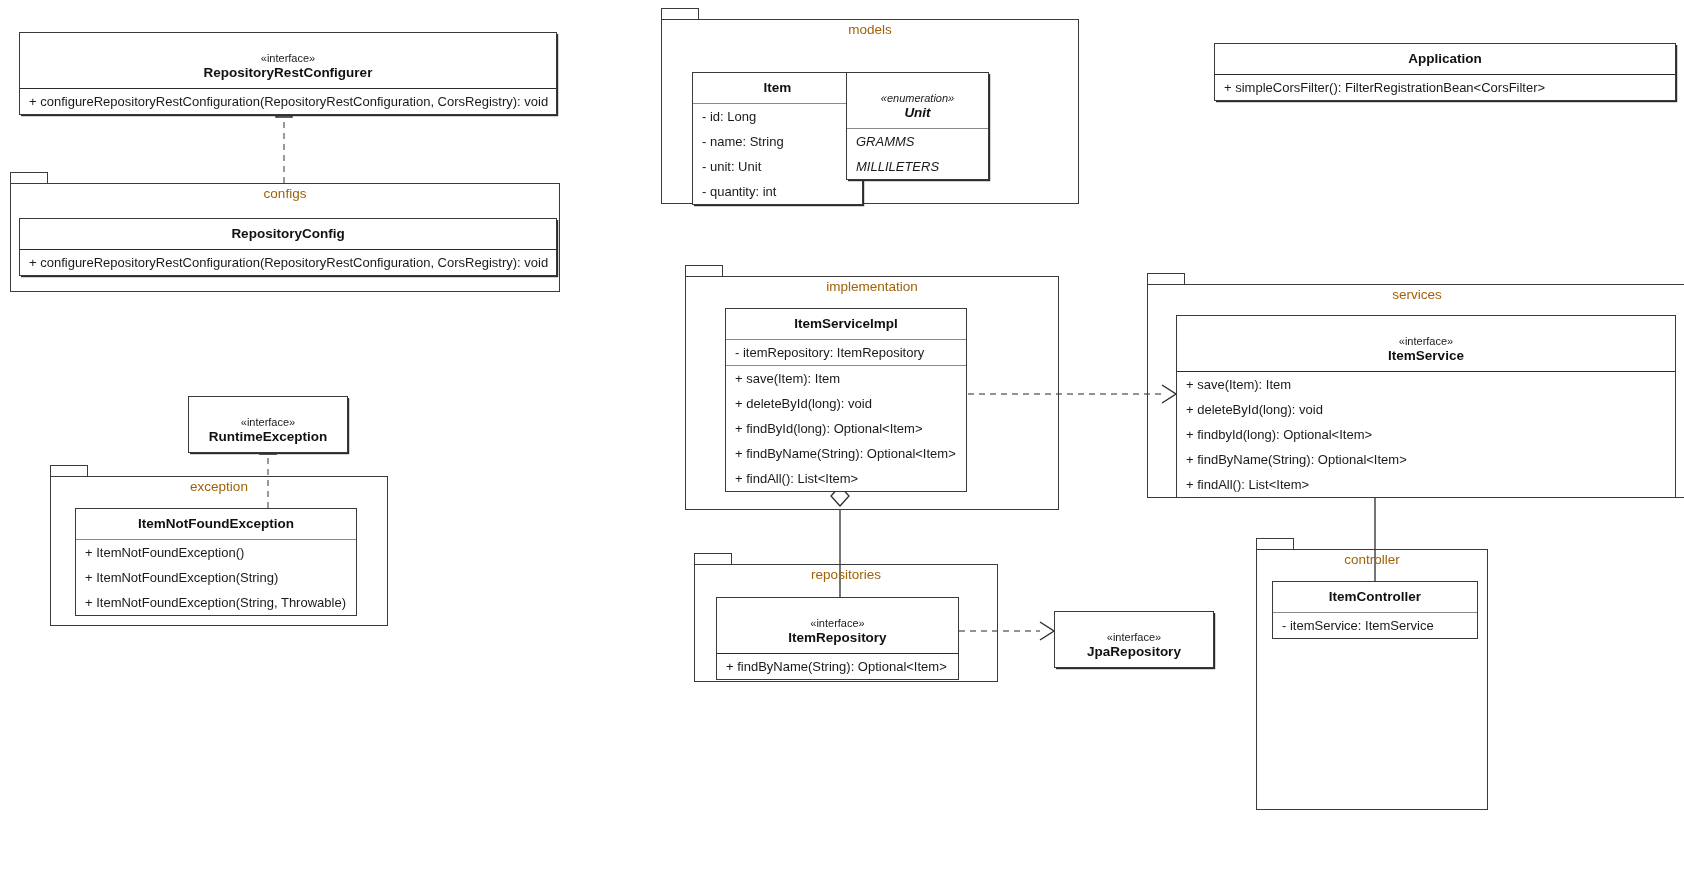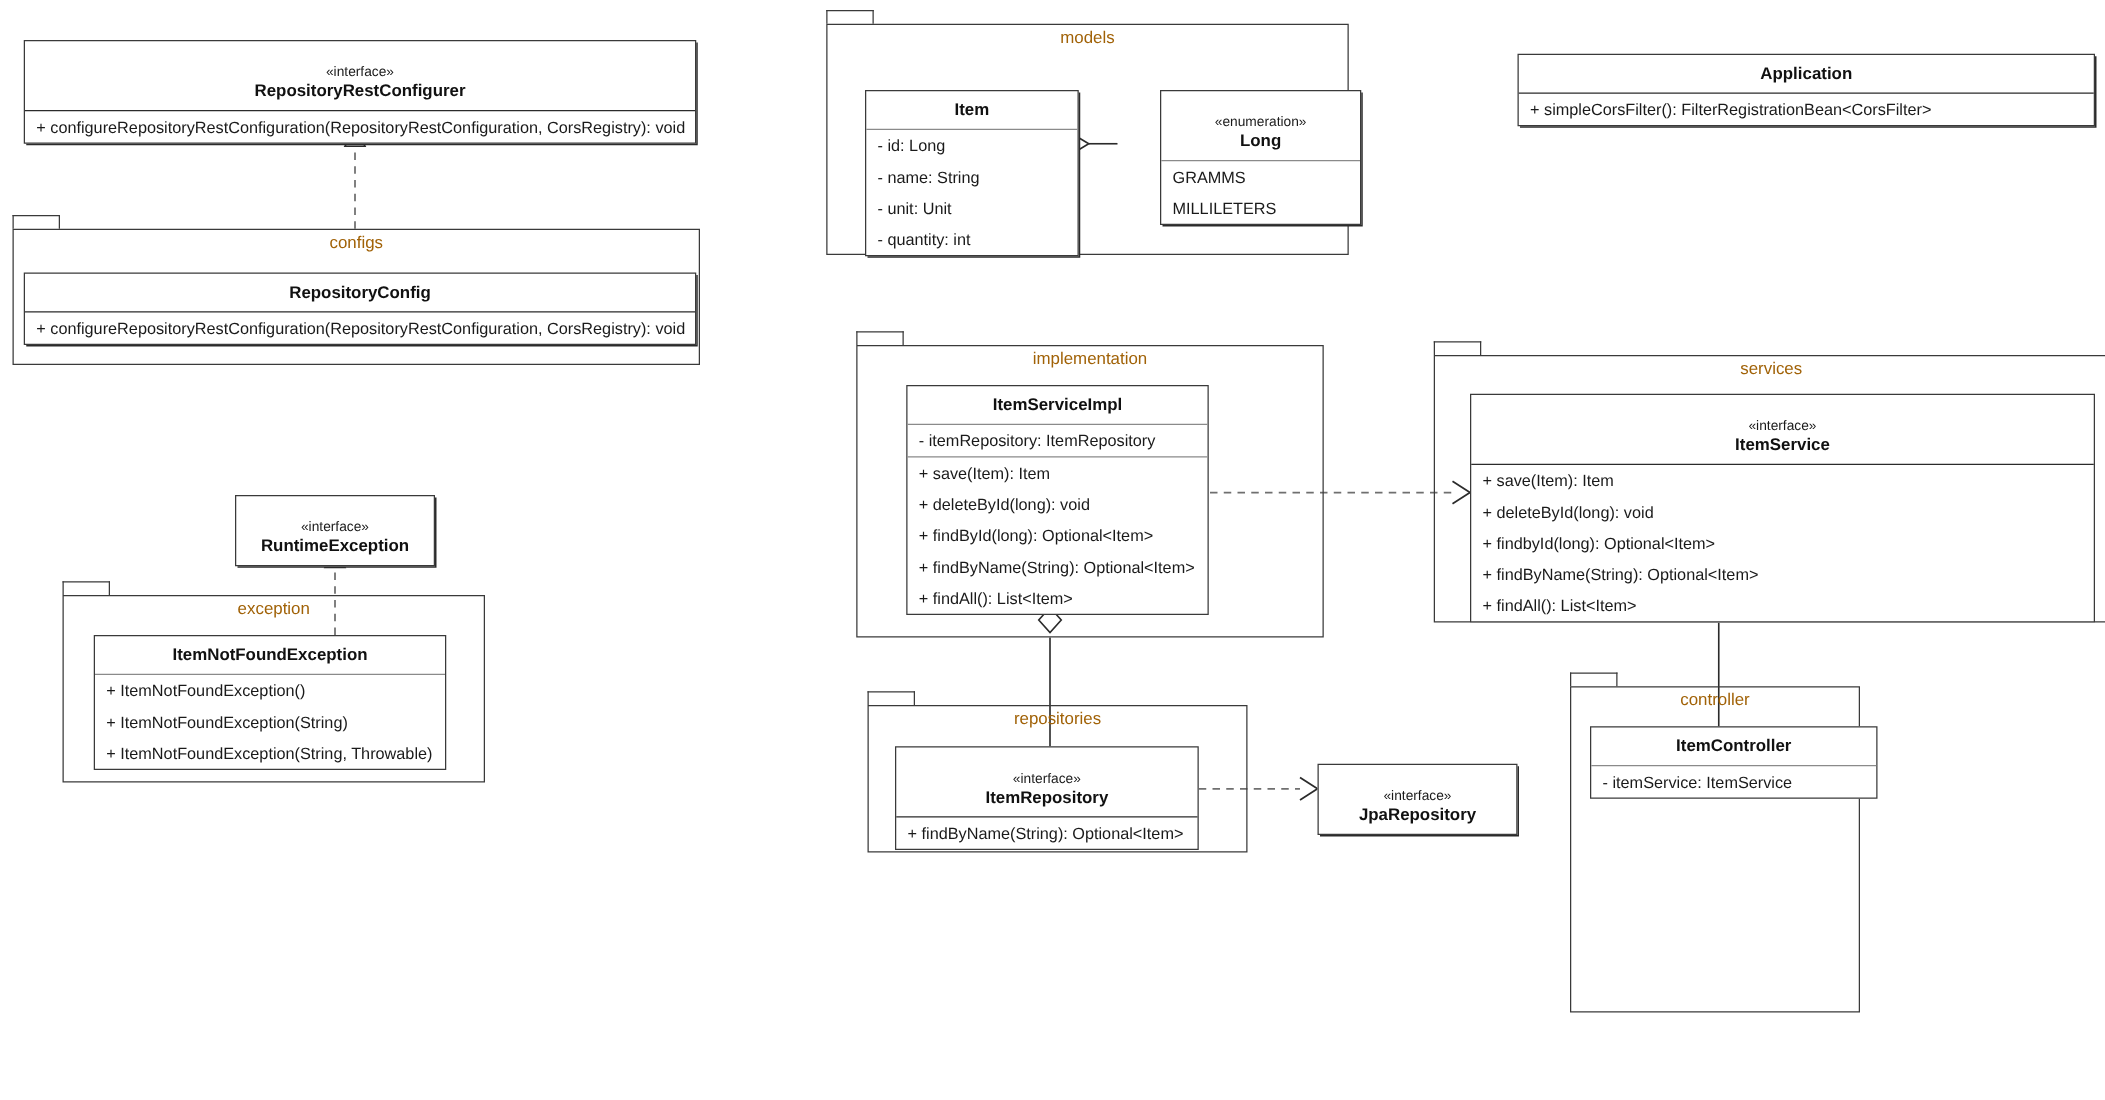--- a/index.html
+++ b/index.html
@@ -144,24 +144,24 @@
       <span class="cls-name">Item</span>
     </div>
     <div class="cls-sec">
       <div class="row">- id: Long</div>
       <div class="row">- name: String</div>
       <div class="row">- unit: Unit</div>
       <div class="row">- quantity: int</div>
     </div>
   </div>
 
-  <div class="cls" style="left:928px;top:72px;width:161px;">
+  <div class="cls" style="left:846px;top:72px;width:143px;font-style:italic;">
     <div class="cls-head">
       <span class="stereotype">«enumeration»</span>
-      <span class="cls-name">Long</span>
+      <span class="cls-name">Unit</span>
     </div>
     <div class="cls-sec">
       <div class="row">GRAMMS</div>
       <div class="row">MILLILETERS</div>
     </div>
   </div>
 
   <div class="cls" style="left:1214px;top:43px;width:462px;">
     <div class="cls-head thick">
       <span class="cls-name">Application</span>
@@ -259,21 +259,21 @@
       <span class="cls-name">JpaRepository</span>
     </div>
   </div>
 
   <div class="pkg" style="left:1256px;top:538px;width:232px;height:272px;">
     <div class="pkg-tab" style="width:38px;"></div>
     <div class="pkg-body"></div>
     <div class="pkg-label">controller</div>
   </div>
 
-  <div class="cls plain" style="left:1272px;top:581px;width:230px;">
+  <div class="cls plain" style="left:1272px;top:581px;width:206px;">
     <div class="cls-head">
       <span class="cls-name">ItemController</span>
     </div>
     <div class="cls-sec">
       <div class="row">- itemService: ItemService</div>
     </div>
   </div>
 
 </div>
 

